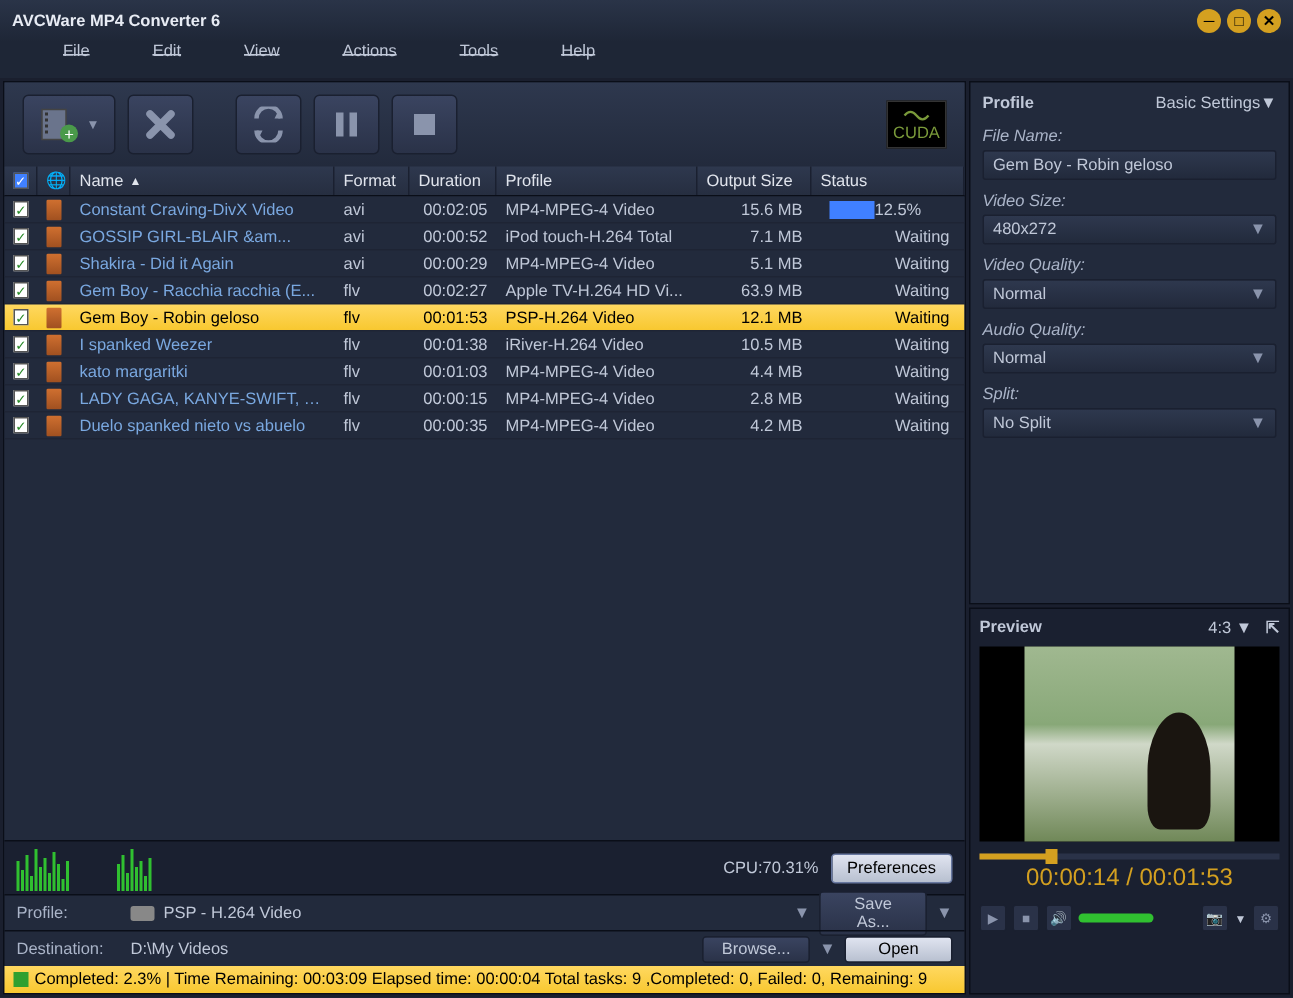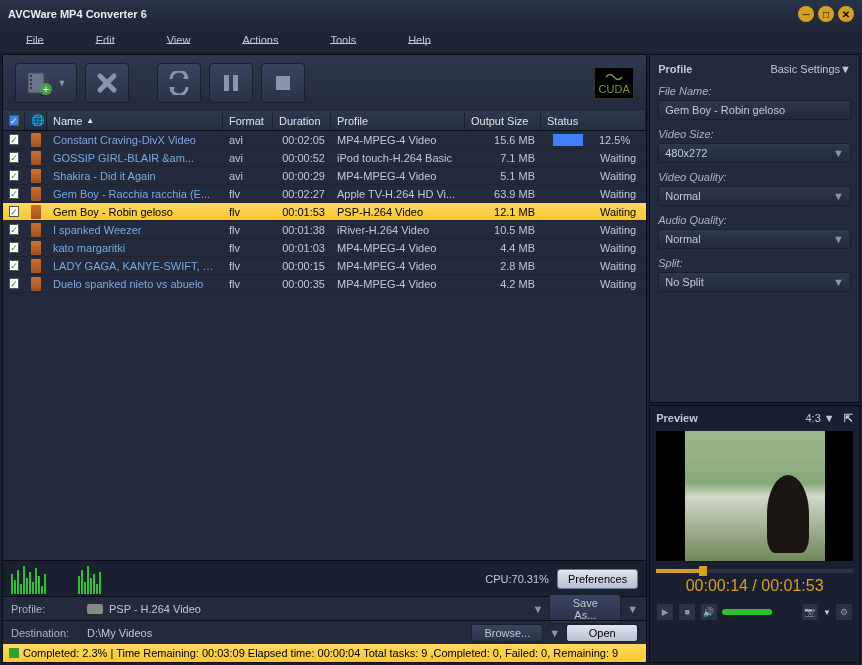--- a/index.html
+++ b/index.html
@@ -1,21 +1,21 @@
 <!DOCTYPE html>
 <html><head>
 <meta charset="utf-8">
 <style>
 * { margin: 0; padding: 0; box-sizing: border-box; font-family: Tahoma, Arial, sans-serif; font-size: 11px; }
 body { background: #1a1f2e; color: #c0c8d8; width: 862px; height: 665px; overflow: hidden; }
 .titlebar { height: 28px; background: linear-gradient(#2a3448, #1e2636); display: flex; align-items: center; padding: 0 8px; }
 .titlebar .title { color: #e8ecf4; font-weight: bold; flex: 1; }
 .titlebar .winbtns { display: flex; gap: 4px; }
 .winbtn { width: 16px; height: 16px; border-radius: 50%; background: #d4a020; display: flex; align-items: center; justify-content: center; color: #000; font-weight: bold; cursor: pointer; font-size: 10px; }
-.menubar { height: 24px; background: #1e2636; display: flex; align-items: center; padding: 0 8px; gap: 16px; }
+.menubar { height: 24px; background: #1e2636; display: flex; align-items: flex-start; padding: 0 24px; gap: 6px; }
 .menubar .menu { padding: 0 18px; cursor: pointer; color: #c0c8d8; text-decoration: underline; text-decoration-color: #c0c8d8; text-underline-offset: -1px; text-decoration-skip-ink: none; }
 .menubar .menu::first-letter { text-decoration: underline; }
 .main { display: flex; height: 613px; }
 .left { flex: 1; display: flex; flex-direction: column; background: #222a3c; border: 1px solid #0a0e18; margin: 2px; }
 .right { width: 214px; display: flex; flex-direction: column; margin: 2px 2px 2px 0; }
 .toolbar { height: 56px; background: linear-gradient(#2e384e, #222a3c); display: flex; align-items: center; padding: 0 12px; gap: 8px; }
 .tbtn { width: 44px; height: 40px; background: linear-gradient(#3a4460, #2a3248); border: 1px solid #1a2030; border-radius: 4px; display: flex; align-items: center; justify-content: center; cursor: pointer; color: #8a94ac; font-size: 20px; }
 .tbtn.wide { width: 62px; }
 .tbtn svg { fill: #8a94ac; }
 .cuda { margin-left: auto; width: 40px; height: 32px; background: #000; border: 1px solid #333; display: flex; flex-direction: column; align-items: center; justify-content: center; color: #7a9a3a; font-size: 8px; }
@@ -37,21 +37,21 @@
 .row .ic { width: 22px; display: flex; justify-content: center; }
 .row .nm { width: 176px; color: #7aa8e0; }
 .row.selected .nm { color: #000; }
 .row .fm { width: 50px; }
 .row .du { width: 58px; text-align: right; }
 .row .pr { width: 134px; }
 .row .os { width: 76px; text-align: right; }
 .row .st { flex: 1; text-align: right; padding-right: 10px; }
 .chk { width: 11px; height: 11px; background: #fff; border: 1px solid #555; display: inline-flex; align-items: center; justify-content: center; color: #2a8a2a; font-size: 9px; }
 .fileicon { width: 12px; height: 14px; background: linear-gradient(#d07030, #a05020); border-radius: 1px; }
-.progress { display: flex; align-items: center; gap: 16px; }
+.progress { display: flex; align-items: center; gap: 0; }
 .pbar { width: 30px; height: 12px; background: #4080ff; }
 .cpubar { height: 36px; background: #1a2030; display: flex; align-items: flex-end; padding: 2px 8px; gap: 1px; border-top: 1px solid #0a0e18; }
 .cpuspike { width: 2px; background: #30c030; }
 .cpuinfo { margin-left: auto; display: flex; align-items: center; gap: 8px; align-self: center; }
 .prefbtn { padding: 3px 10px; background: linear-gradient(#e0e4f0, #b8c0d0); border: 1px solid #6878a0; border-radius: 3px; color: #000; cursor: pointer; }
 .bottomrow { height: 24px; display: flex; align-items: center; padding: 0 8px; gap: 6px; border-top: 1px solid #0a0e18; }
 .bottomrow .lbl { width: 70px; color: #aab4c8; }
 .bottomrow .val { flex: 1; color: #c0c8d8; }
 .smbtn { padding: 2px 12px; background: linear-gradient(#3a4460, #2a3248); border: 1px solid #1a2030; border-radius: 3px; cursor: pointer; color: #c0c8d8; width: 72px; text-align: center; }
 .smbtn.open { background: linear-gradient(#e0e4f0, #b8c0d0); color: #000; }
@@ -186,21 +186,21 @@
         <div class="row">
           <div class="cb">
             <span class="chk">✓</span>
           </div>
           <div class="ic">
             <span class="fileicon"></span>
           </div>
           <div class="nm">GOSSIP GIRL-BLAIR &amp;am...</div>
           <div class="fm">avi</div>
           <div class="du">00:00:52</div>
-          <div class="pr">iPod touch-H.264 Basic</div>
+          <div class="pr">iPod touch-H.264 Total</div>
           <div class="os">7.1 MB</div>
           <div class="st">Waiting</div>
         </div>
         <div class="row">
           <div class="cb">
             <span class="chk">✓</span>
           </div>
           <div class="ic">
             <span class="fileicon"></span>
           </div>

